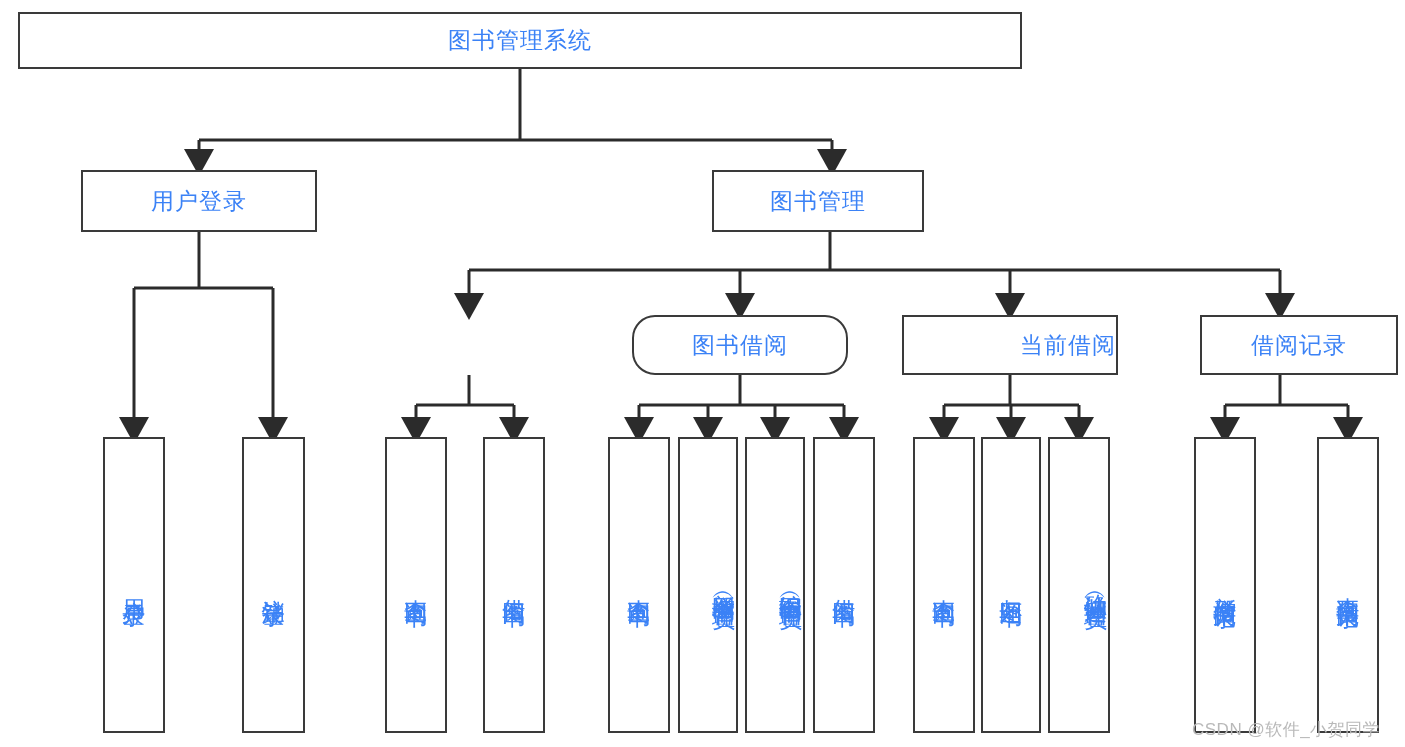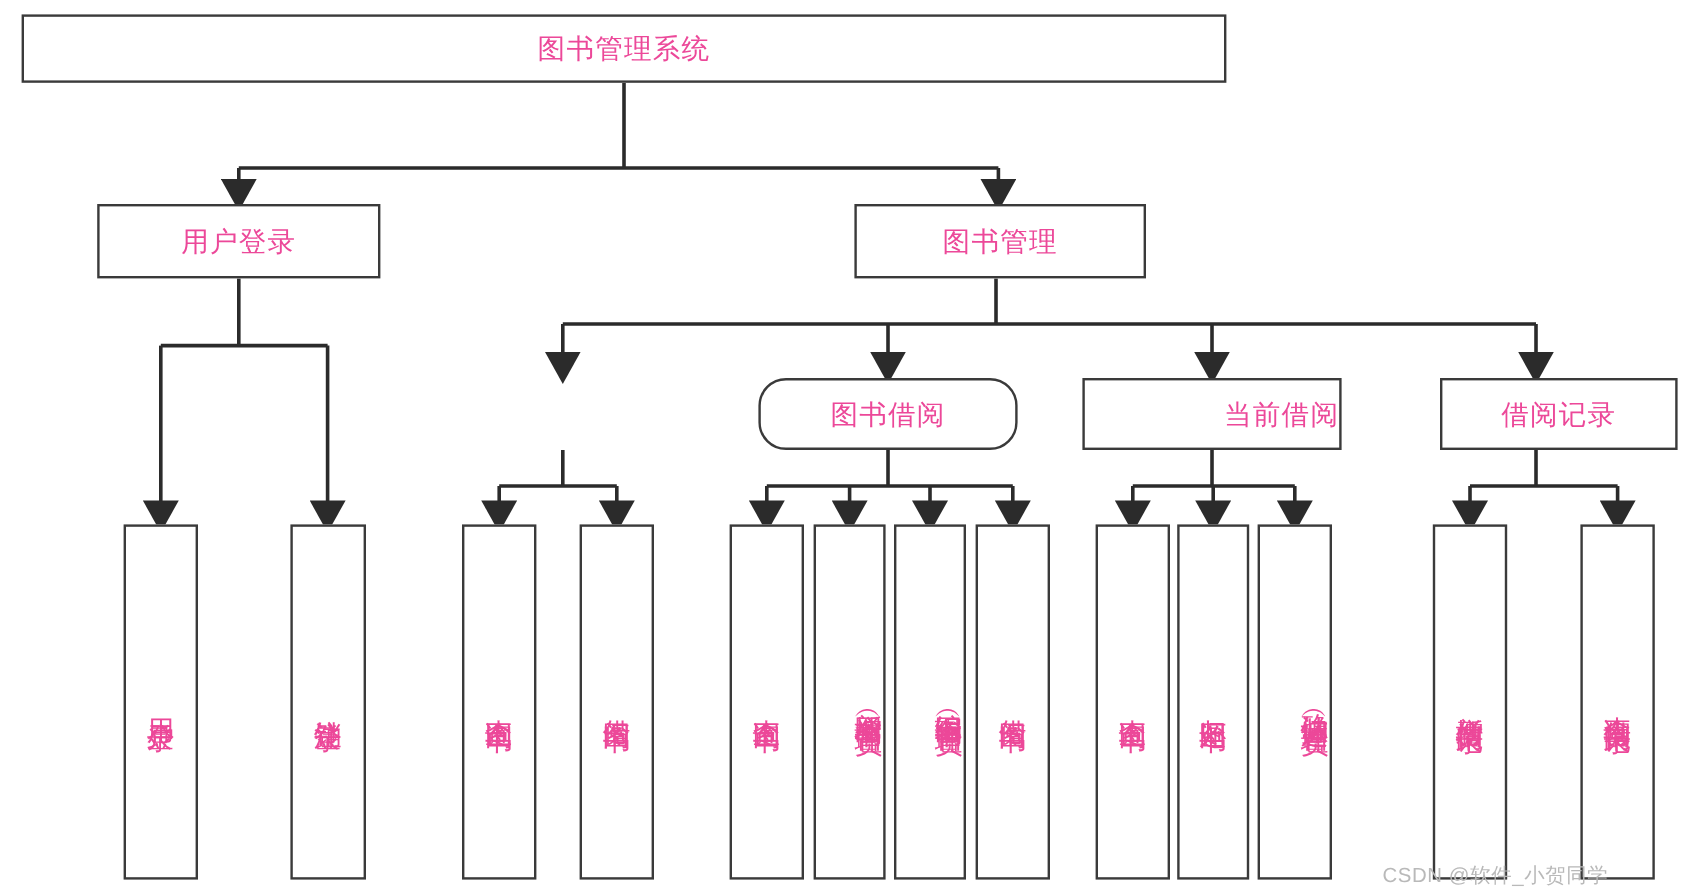--- a/index.html
+++ b/index.html
@@ -26,21 +26,21 @@
     pointer-events: none;
   }
   .node {
     position: absolute;
     box-sizing: border-box;
     border: 2.5px solid #3a3a3a;
     background: #ffffff;
     display: flex;
     align-items: center;
     justify-content: center;
-    color: #ec4899;
+    color: #3b82f6;
   }
   .node.horiz {
     font-size: 23px;
     letter-spacing: 1px;
   }
   .node.vert {
     writing-mode: vertical-rl;
     text-orientation: upright;
     font-size: 23px;
     letter-spacing: 2px;
@@ -120,21 +120,21 @@
     </g>
   </svg>
 
   <div class="node horiz" style="left:18px; top:12px; width:1004px; height:57px;">
     <span>图书管理系统</span>
   </div>
 
   <div class="node horiz" style="left:81px; top:170px; width:236px; height:62px;">
     <span>用户登录</span>
   </div>
-  <div class="node horiz" style="left:712px; top:170px; width:243px; height:62px;text-align:right;">
+  <div class="node horiz" style="left:712px; top:170px; width:212px; height:62px;text-align:right;">
     <span>图书管理</span>
   </div>
 
   <div class="node horiz" style="left:632px; top:315px; width:216px; height:60px;border-radius:23px;">
     <span>图书借阅</span>
   </div>
   <div class="node horiz" style="left:902px; top:315px; width:216px; height:60px;justify-content:flex-end;">
     <span>当前借阅</span>
   </div>
   <div class="node horiz" style="left:1172px; top:315px; width:198px; height:60px;margin-left:28px;">
@@ -178,17 +178,17 @@
     <span>确认归还（管理员）</span>
   </div>
 
   <div class="node vert mid-align" style="left:1194px; top:437px; width:62px; height:296px;">
     <span>新增借阅记录</span>
   </div>
   <div class="node vert mid-align" style="left:1317px; top:437px; width:62px; height:296px;">
     <span>查询借阅记录</span>
   </div>
 
-  <div class="watermark" style="left:1152px; top:718px;">
+  <div class="watermark" style="left:1192px; top:718px;">
     <span>CSDN @软件_小贺同学</span>
   </div>
 
 </div>
 
 </body></html>

